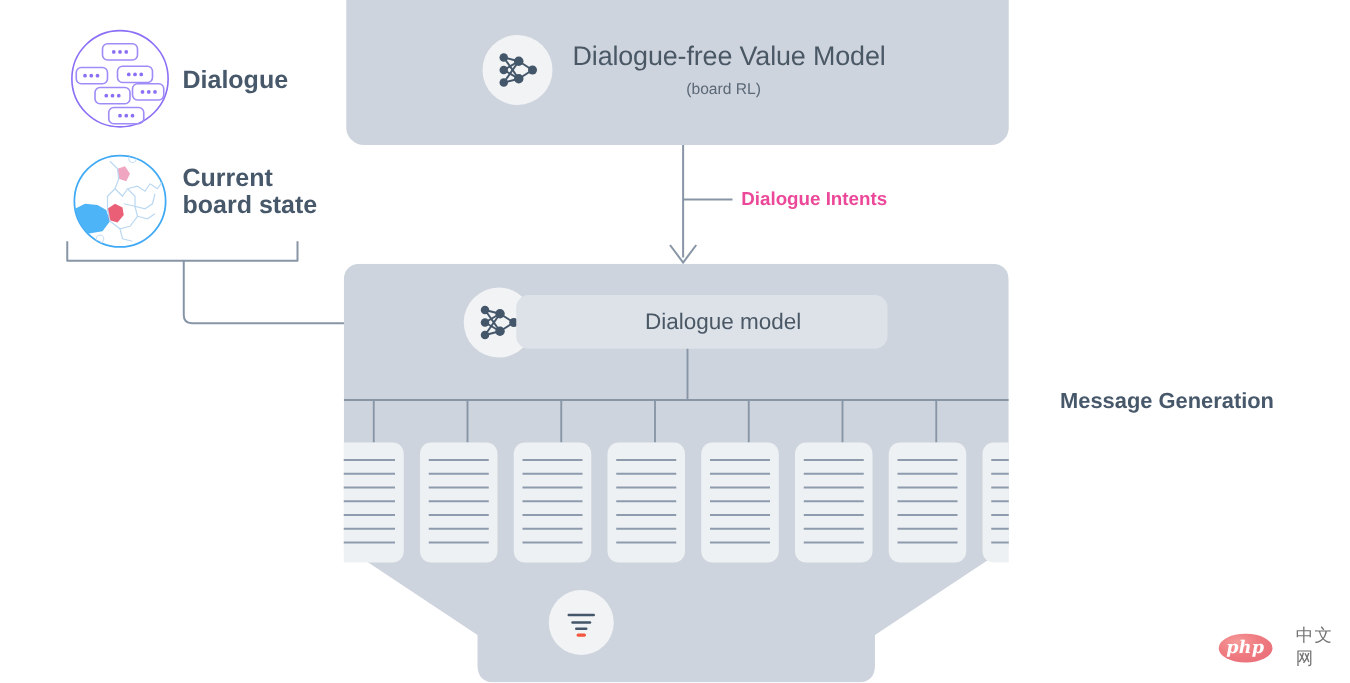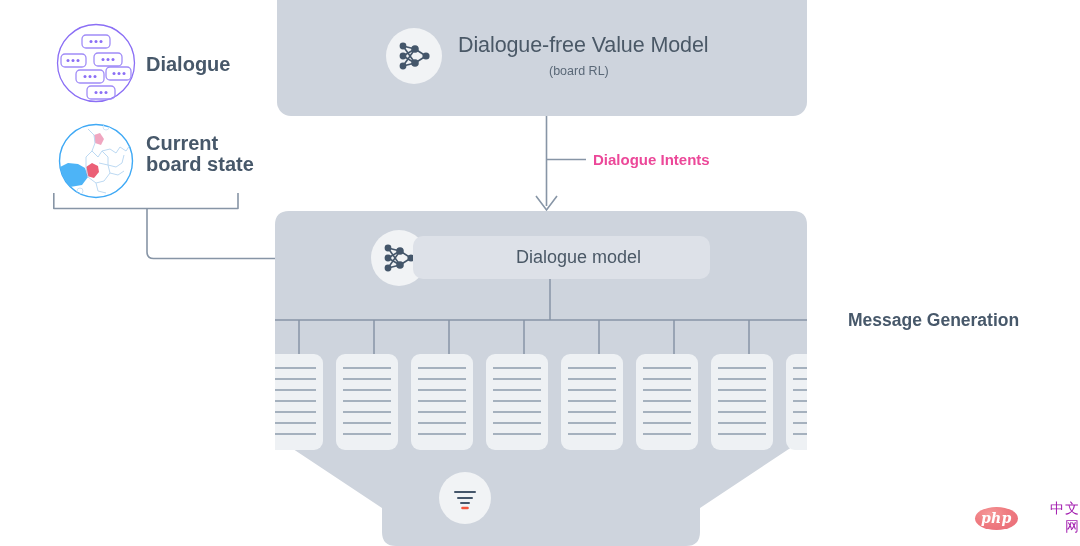--- a/index.html
+++ b/index.html
@@ -154,25 +154,24 @@
     font-family: "DejaVu Serif", serif;
     font-style: italic;
     font-weight: bold;
     font-size: 14px;
     display: flex;
     align-items: center;
     justify-content: center;
     letter-spacing: 0.3px;
   }
   .wm-cn {
-    color: #a21caf;
+    color: #737373;
     font-size: 14px;
     font-family: "DejaVu Sans", sans-serif;
     letter-spacing: 1px;
-    text-align: right;
   }
 </style>
 </head>
 <body>
 
 <div class="stage">
 
   <div class="panel-top"></div>
 
   <div class="circle-icon" style="left:386px; top:28px; width:56px; height:56px;">

